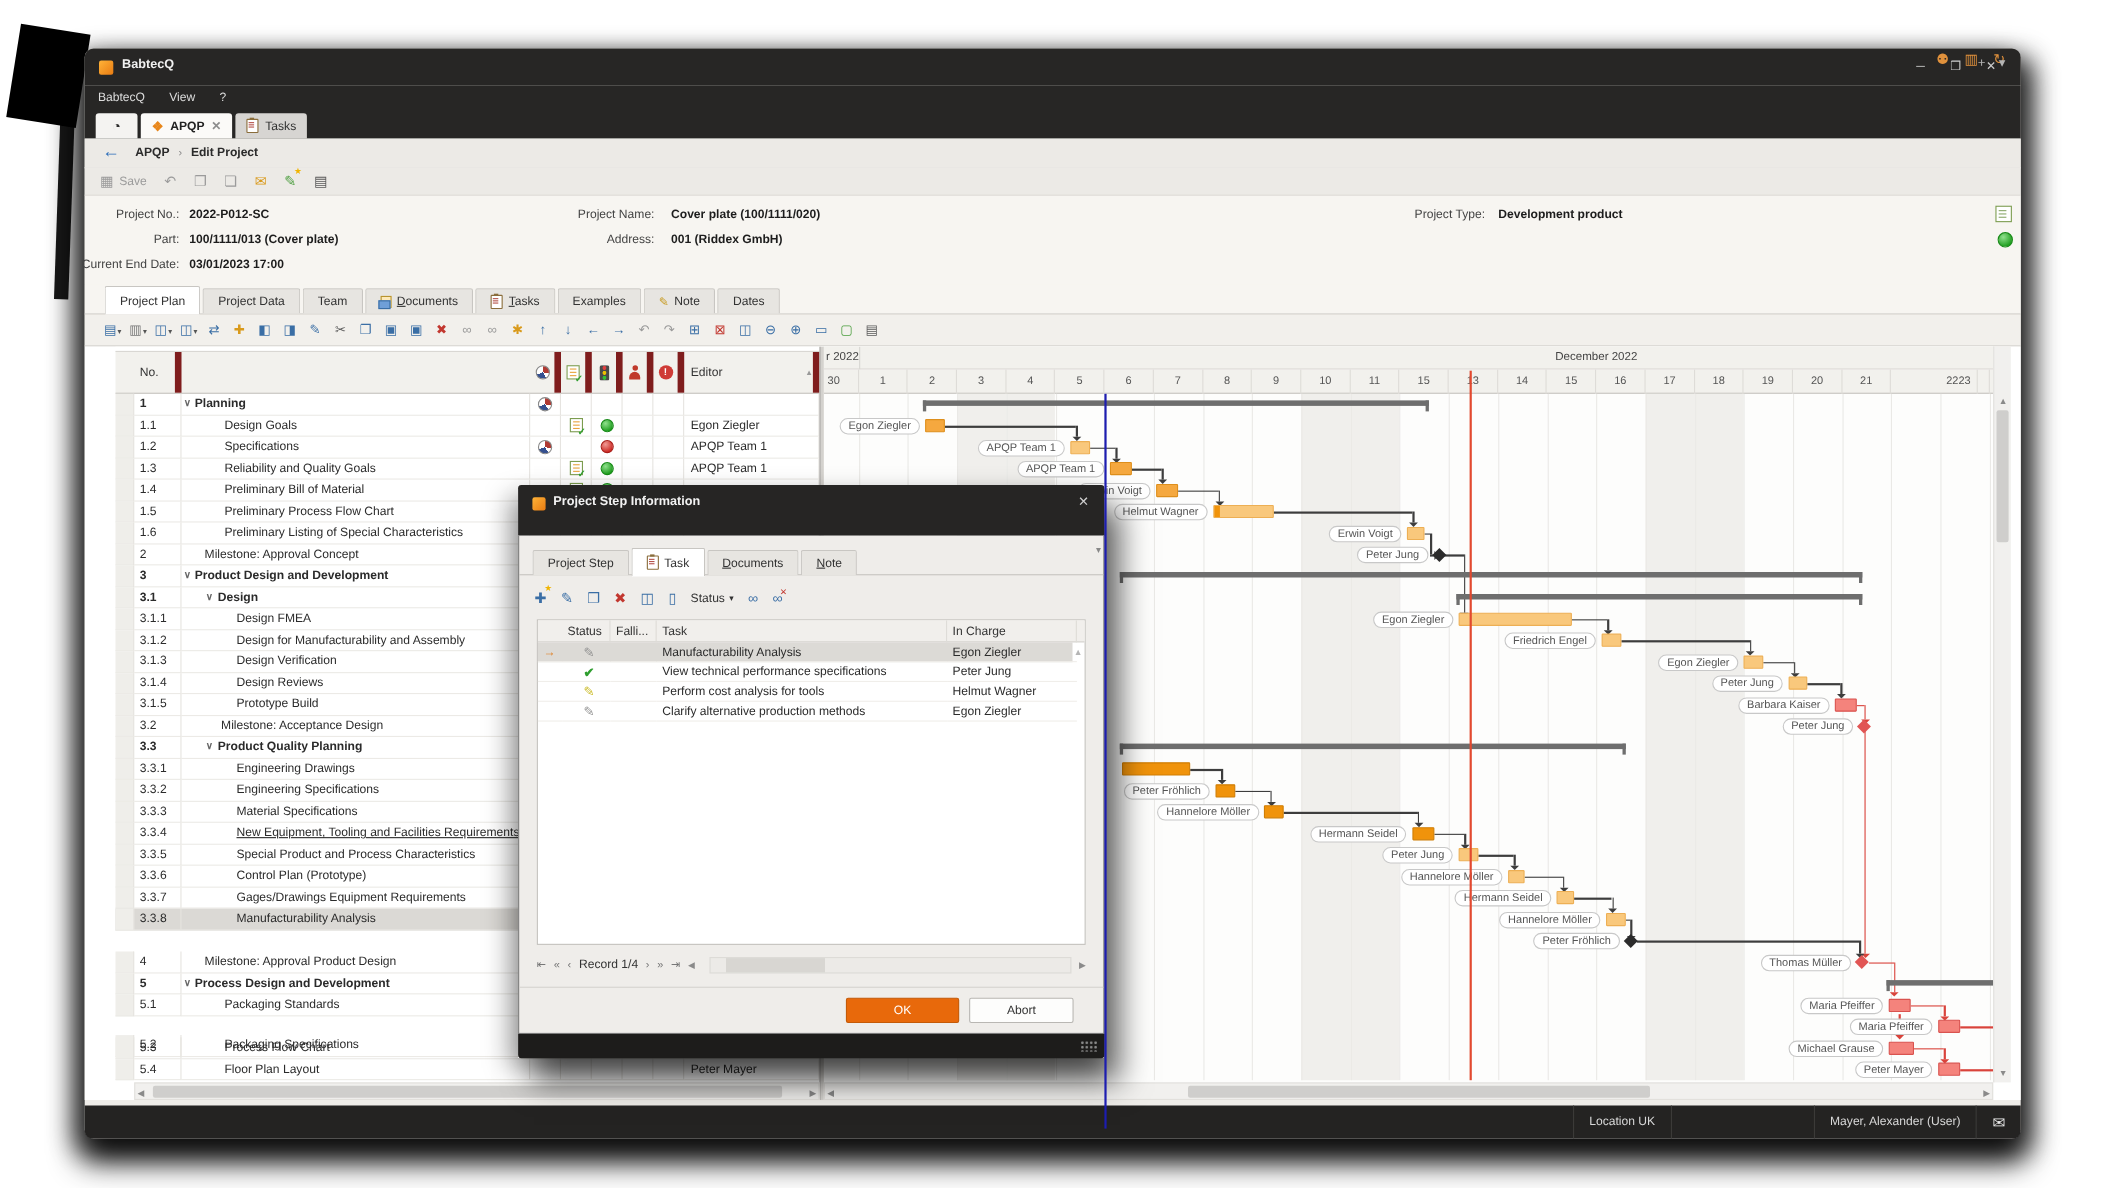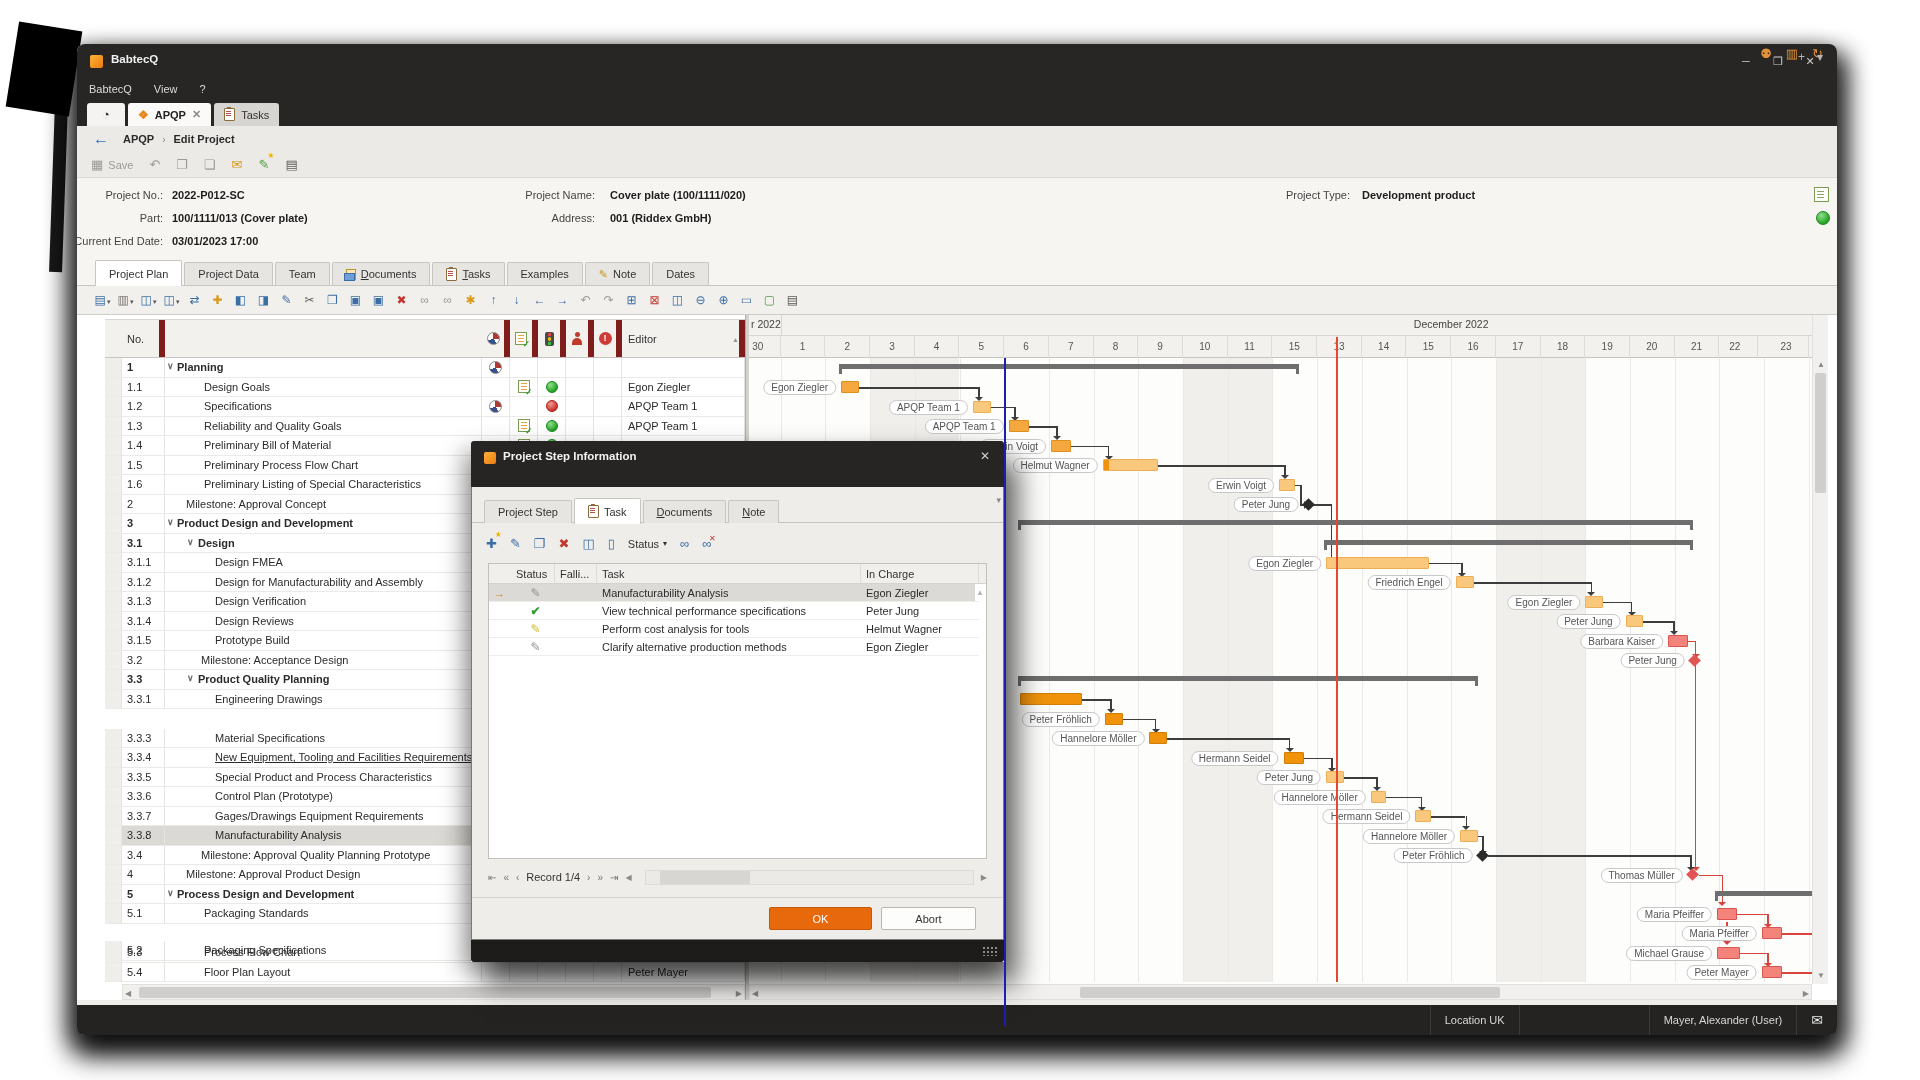--- a/index.html
+++ b/index.html
@@ -584,20 +584,33 @@
             <div class="cell c-nm" style="padding-left: 50px; position: absolute;">
               <span>Engineering Drawings</span>
             </div>
             <div class="cell c-i1"></div>
             <div class="cell c-i2"></div>
             <div class="cell c-i3"></div>
             <div class="cell c-i4"></div>
             <div class="cell c-i5"></div>
             <div class="cell c-ed"></div>
           </div>
+          <div class="grow" style="top: 394px;">
+            <div class="cell c-gut"></div>
+            <div class="cell c-no">3.3.2</div>
+            <div class="cell c-nm" style="padding-left: 50px; position: absolute;">
+              <span>Engineering Specifications</span>
+            </div>
+            <div class="cell c-i1"></div>
+            <div class="cell c-i2"></div>
+            <div class="cell c-i3"></div>
+            <div class="cell c-i4"></div>
+            <div class="cell c-i5"></div>
+            <div class="cell c-ed"></div>
+          </div>
           <div class="grow" style="top: 413.5px;">
             <div class="cell c-gut"></div>
             <div class="cell c-no">3.3.3</div>
             <div class="cell c-nm" style="padding-left: 50px; position: absolute;">
               <span>Material Specifications</span>
             </div>
             <div class="cell c-i1"></div>
             <div class="cell c-i2"></div>
             <div class="cell c-i3"></div>
             <div class="cell c-i4"></div>
@@ -654,33 +667,20 @@
             <div class="cell c-i3"></div>
             <div class="cell c-i4"></div>
             <div class="cell c-i5"></div>
             <div class="cell c-ed"></div>
           </div>
           <div class="grow sel" style="top: 511px;">
             <div class="cell c-gut"></div>
             <div class="cell c-no">3.3.8</div>
             <div class="cell c-nm" style="padding-left: 50px; position: absolute;">
               <span>Manufacturability Analysis</span>
-            </div>
-            <div class="cell c-i1"></div>
-            <div class="cell c-i2"></div>
-            <div class="cell c-i3"></div>
-            <div class="cell c-i4"></div>
-            <div class="cell c-i5"></div>
-            <div class="cell c-ed"></div>
-          </div>
-          <div class="grow" style="top: 530.5px;">
-            <div class="cell c-gut"></div>
-            <div class="cell c-no">3.4</div>
-            <div class="cell c-nm" style="padding-left: 36px; position: absolute;">
-              <span>Milestone: Approval Quality Planning Prototype</span>
             </div>
             <div class="cell c-i1"></div>
             <div class="cell c-i2"></div>
             <div class="cell c-i3"></div>
             <div class="cell c-i4"></div>
             <div class="cell c-i5"></div>
             <div class="cell c-ed"></div>
           </div>
           <div class="grow" style="top: 550px;">
             <div class="cell c-gut"></div>
@@ -785,21 +785,21 @@
             <div class="dcell" style="left: 523.4px; width: 44.7px;">15</div>
             <div class="dcell" style="left: 568.1px; width: 44.7px;">13</div>
             <div class="dcell" style="left: 612.8px; width: 44.7px;">14</div>
             <div class="dcell" style="left: 657.5px; width: 44.7px;">15</div>
             <div class="dcell" style="left: 702.2px; width: 44.7px;">16</div>
             <div class="dcell" style="left: 746.9px; width: 44.7px;">17</div>
             <div class="dcell" style="left: 791.6px; width: 44.7px;">18</div>
             <div class="dcell" style="left: 836.3px; width: 44.7px;">19</div>
             <div class="dcell" style="left: 881px; width: 44.7px;">20</div>
             <div class="dcell" style="left: 925.7px; width: 44.7px;">21</div>
-            <div class="dcell" style="left: 964px; width: 44.7px;">22</div>
+            <div class="dcell" style="left: 1004px; width: 44.7px;">22</div>
             <div class="dcell" style="left: 1015.1px; width: 44.7px;">23</div>
           </div>
       <div class="wkend" style="left: 121.1px; width: 44.7px;"></div>
           <div class="wkend" style="left: 165.8px; width: 44.7px;"></div>
           <div class="wkend" style="left: 434px; width: 44.7px;"></div>
           <div class="wkend" style="left: 478.7px; width: 44.7px;"></div>
           <div class="wkend" style="left: 746.9px; width: 44.7px;"></div>
           <div class="wkend" style="left: 791.6px; width: 44.7px;"></div>
           <div class="vline" style="left: 31.7px;"></div>
           <div class="vline" style="left: 76.4px;"></div>

